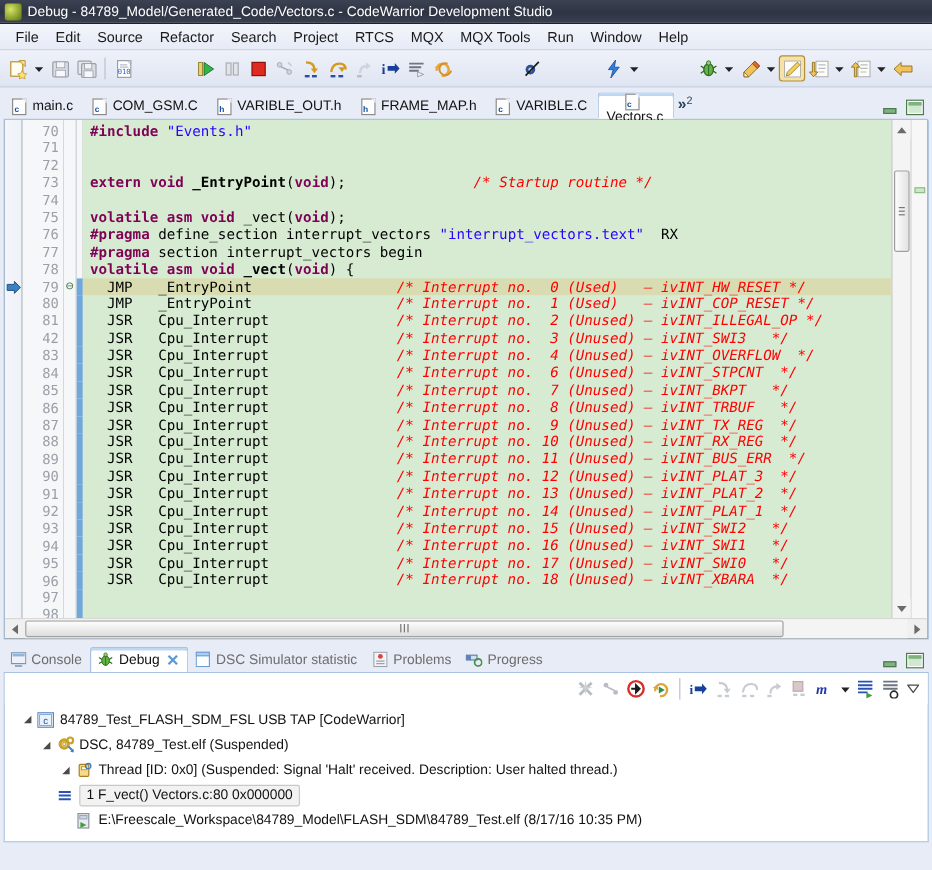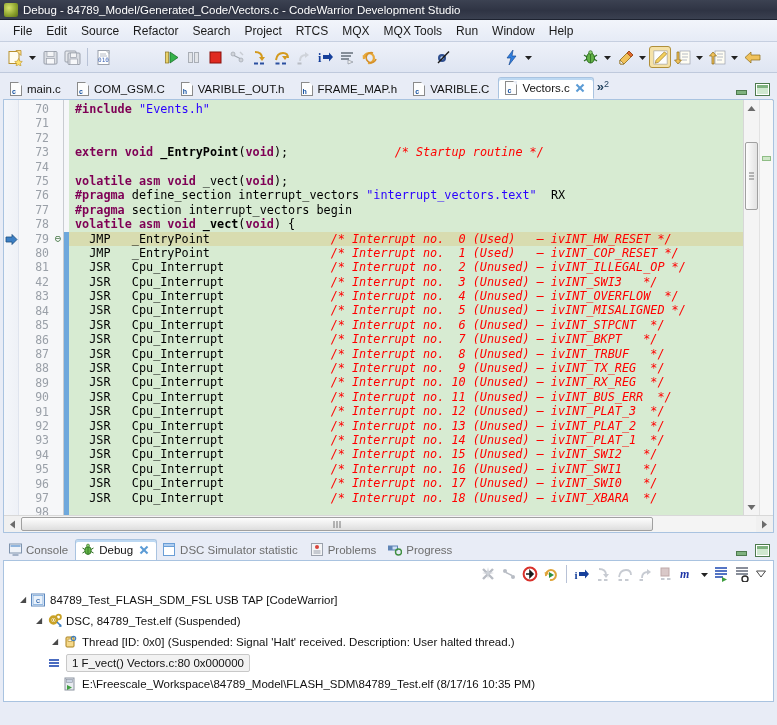--- a/index.html
+++ b/index.html
@@ -96,20 +96,21 @@
     border: 1px solid transparent;
     border-bottom: none;
     cursor: default;
   }
   .etab.active {
     background: #ffffff;
     border: 1px solid #a9c3e0;
     border-bottom: 1px solid #fff;
     border-top-left-radius: 3px; border-top-right-radius: 3px;
     box-shadow: inset 0 2px 0 #bcd8f2;
+    flex-direction: column;
   }
   .fileicon {
     width: 12px; height: 14px; margin-right: 5px; flex: none;
     position: relative;
     background: #fdfdfd;
     border: 1px solid #8a8a8a;
   }
   .fileicon::after {
     content: ""; position: absolute; right: -1px; top: -1px;
     border-left: 4px solid transparent; border-top: 4px solid #e8ecf6;
@@ -723,21 +724,20 @@
             <div class="code-line">&nbsp;</div>
             <div class="code-line"><span class="kw">volatile asm void </span><span class="plain">_vect(</span><span class="kw">void</span><span class="plain">);</span></div>
             <div class="code-line"><span class="pre">#pragma </span><span class="plain">define_section interrupt_vectors </span><span class="str">"interrupt_vectors.text"</span><span class="plain">  RX</span></div>
             <div class="code-line"><span class="pre">#pragma </span><span class="plain">section interrupt_vectors begin</span></div>
             <div class="code-line"><span class="kw">volatile asm void </span><span class="fn">_vect</span><span class="plain">(</span><span class="kw">void</span><span class="plain">) {</span></div>
             <div class="code-line hl"><span class="plain">  JMP   _EntryPoint                 </span><span class="cmt">/* Interrupt no.  0 (Used)   – ivINT_HW_RESET */</span></div>
             <div class="code-line"><span class="plain">  JMP   _EntryPoint                 </span><span class="cmt">/* Interrupt no.  1 (Used)   – ivINT_COP_RESET */</span></div>
             <div class="code-line"><span class="plain">  JSR   Cpu_Interrupt               </span><span class="cmt">/* Interrupt no.  2 (Unused) – ivINT_ILLEGAL_OP */</span></div>
             <div class="code-line"><span class="plain">  JSR   Cpu_Interrupt               </span><span class="cmt">/* Interrupt no.  3 (Unused) – ivINT_SWI3   */</span></div>
             <div class="code-line"><span class="plain">  JSR   Cpu_Interrupt               </span><span class="cmt">/* Interrupt no.  4 (Unused) – ivINT_OVERFLOW  */</span></div>
-            <div class="code-line"><span class="plain">  JSR   Cpu_Interrupt               </span><span class="cmt">/* Interrupt no.  5 (Unused) – ivINT_MISALIGNED */</span></div>
             <div class="code-line"><span class="plain">  JSR   Cpu_Interrupt               </span><span class="cmt">/* Interrupt no.  6 (Unused) – ivINT_STPCNT  */</span></div>
             <div class="code-line"><span class="plain">  JSR   Cpu_Interrupt               </span><span class="cmt">/* Interrupt no.  7 (Unused) – ivINT_BKPT   */</span></div>
             <div class="code-line"><span class="plain">  JSR   Cpu_Interrupt               </span><span class="cmt">/* Interrupt no.  8 (Unused) – ivINT_TRBUF   */</span></div>
             <div class="code-line"><span class="plain">  JSR   Cpu_Interrupt               </span><span class="cmt">/* Interrupt no.  9 (Unused) – ivINT_TX_REG  */</span></div>
             <div class="code-line"><span class="plain">  JSR   Cpu_Interrupt               </span><span class="cmt">/* Interrupt no. 10 (Unused) – ivINT_RX_REG  */</span></div>
             <div class="code-line"><span class="plain">  JSR   Cpu_Interrupt               </span><span class="cmt">/* Interrupt no. 11 (Unused) – ivINT_BUS_ERR  */</span></div>
             <div class="code-line"><span class="plain">  JSR   Cpu_Interrupt               </span><span class="cmt">/* Interrupt no. 12 (Unused) – ivINT_PLAT_3  */</span></div>
             <div class="code-line"><span class="plain">  JSR   Cpu_Interrupt               </span><span class="cmt">/* Interrupt no. 13 (Unused) – ivINT_PLAT_2  */</span></div>
             <div class="code-line"><span class="plain">  JSR   Cpu_Interrupt               </span><span class="cmt">/* Interrupt no. 14 (Unused) – ivINT_PLAT_1  */</span></div>
             <div class="code-line"><span class="plain">  JSR   Cpu_Interrupt               </span><span class="cmt">/* Interrupt no. 15 (Unused) – ivINT_SWI2   */</span></div>

